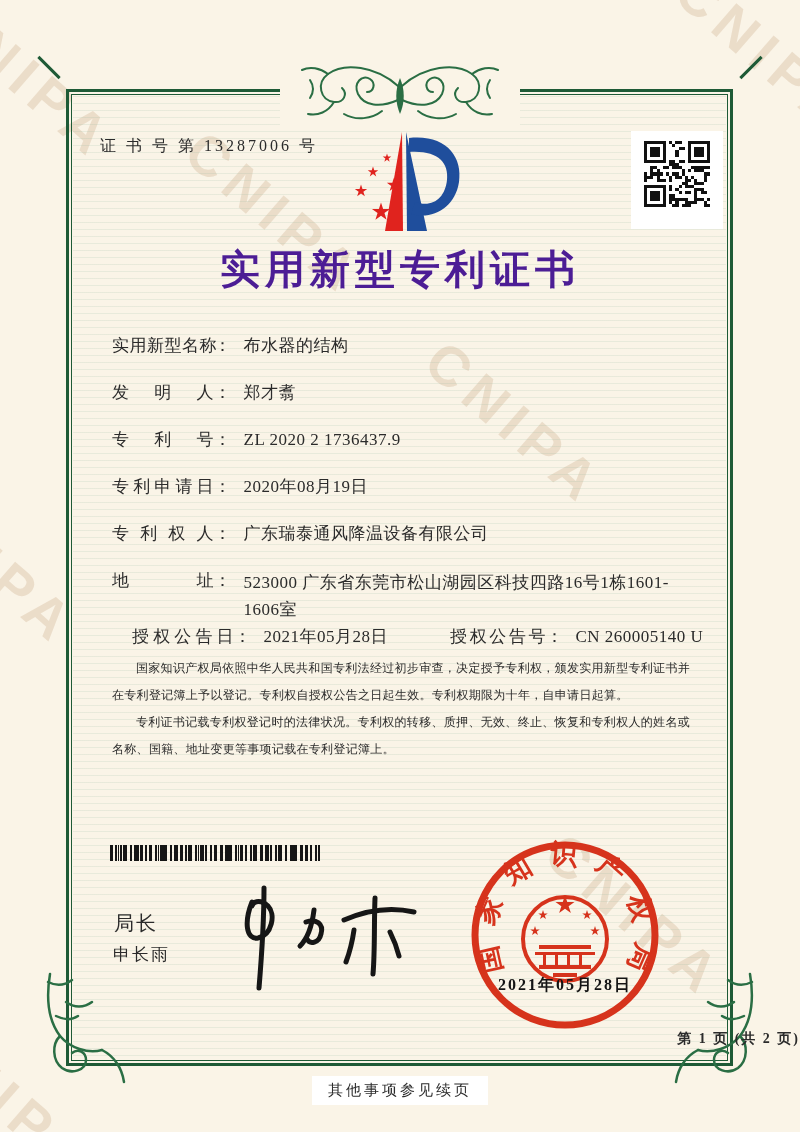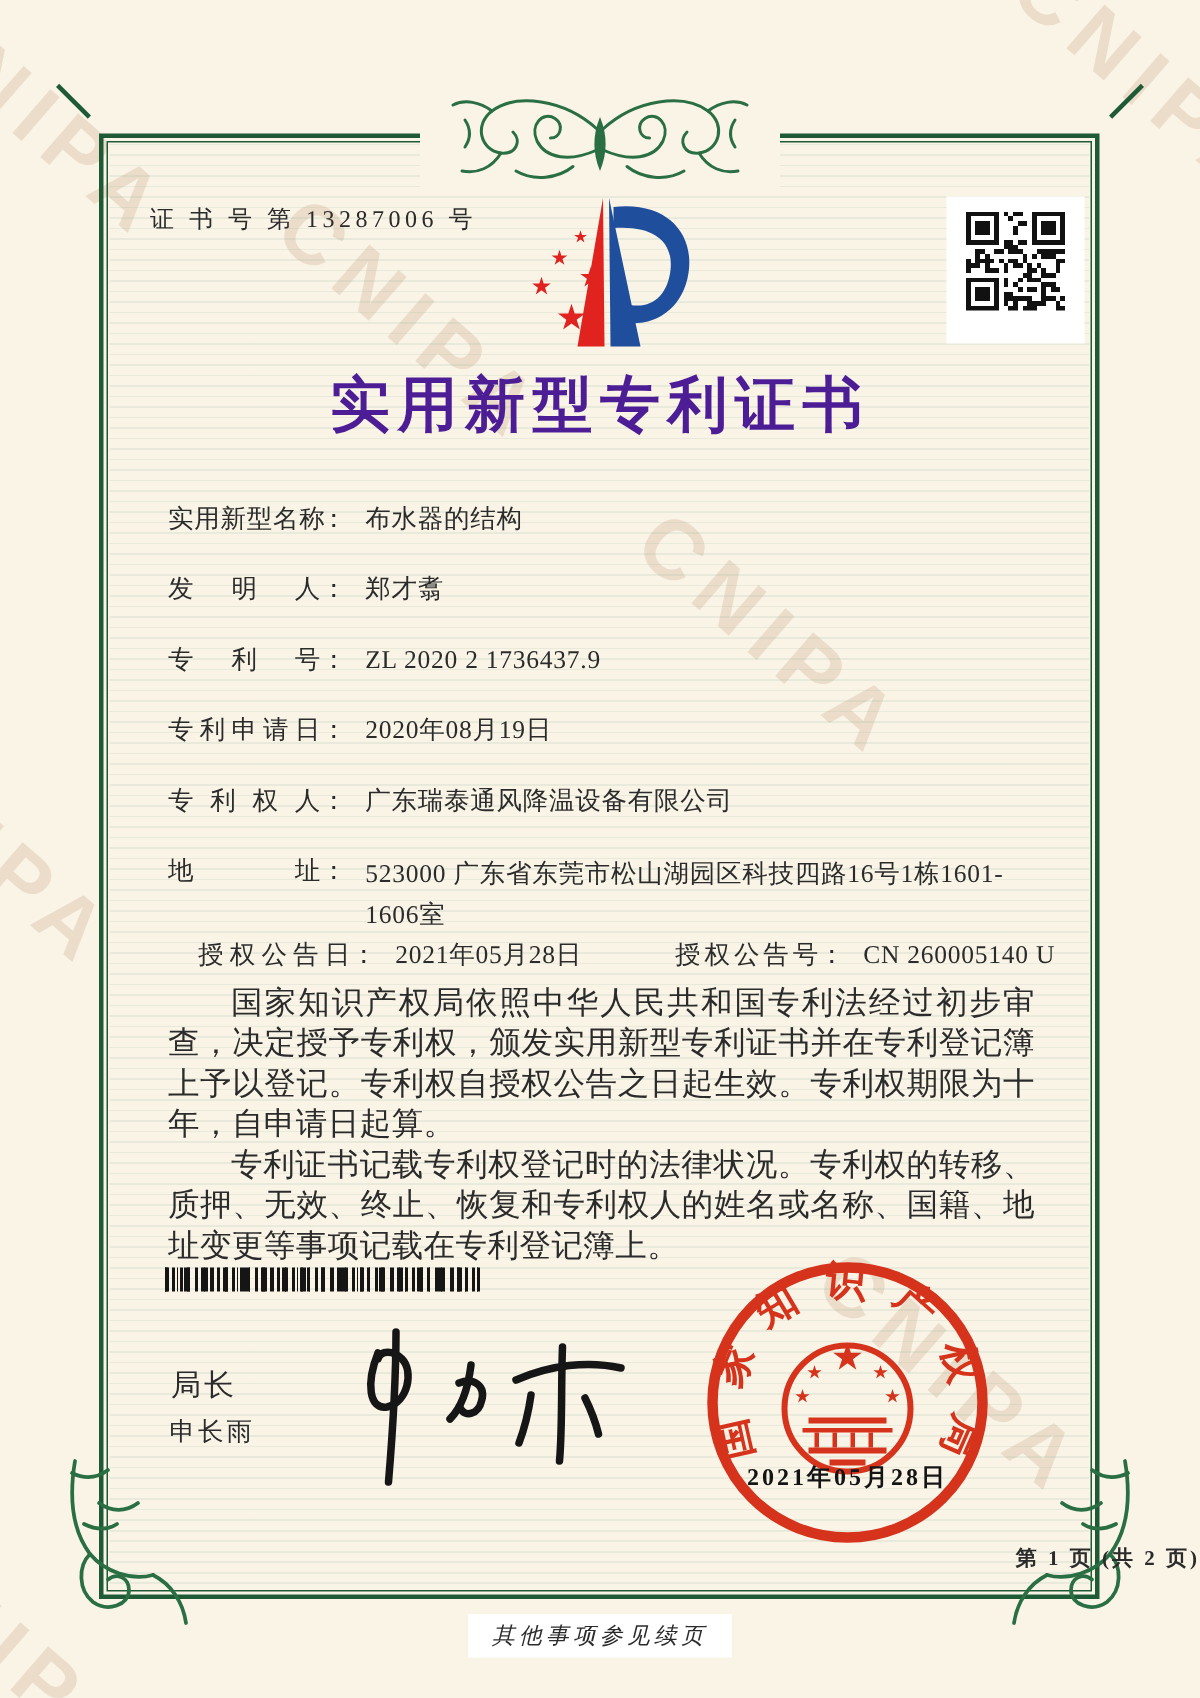--- a/index.html
+++ b/index.html
@@ -41,36 +41,36 @@
   .fields{position:absolute;left:112px;top:334px;width:580px;font-size:17px;line-height:24px;letter-spacing:0.5px;}
   .frow{margin-bottom:23px;white-space:nowrap;}
   .flabel{display:inline-block;width:102px;text-align:justify;text-align-last:justify;vertical-align:top;}
   .fcolon{vertical-align:top;}
   .fvalue{padding-left:12px;vertical-align:top;}
   .frow-addr{margin-bottom:2px;}
   .fvalue-addr{display:inline-block;white-space:normal;width:448px;line-height:27px;}
   .frow-grant{position:relative;margin-bottom:0;margin-left:20px;}
   .grant-right{position:absolute;left:318px;top:0;}
   .glabel{display:inline-block;width:96px;text-align:justify;text-align-last:justify;}
-  .paras{position:absolute;left:112px;top:655px;width:578px;font-size:21px;
+  .paras{position:absolute;left:112px;top:655px;width:578px;font-size:12px;
     line-height:27px;text-align:justify;letter-spacing:0.3px;}
   .paras p{margin:0;text-indent:2em;}
   .barcode{position:absolute;left:110px;top:845px;width:210px;height:16px;
     background:
       repeating-linear-gradient(90deg,#151515 0 2px,rgba(0,0,0,0) 2px 5px),
       repeating-linear-gradient(90deg,#151515 0 1px,rgba(0,0,0,0) 1px 8px),
       repeating-linear-gradient(90deg,#151515 0 3px,rgba(0,0,0,0) 3px 13px);}
   .sig-title{position:absolute;left:114px;top:910px;font-size:20px;letter-spacing:2px;}
   .sig-name{position:absolute;left:113px;top:943px;font-size:17px;letter-spacing:2px;}
   .sig-graphic{position:absolute;left:222px;top:882px;width:205px;height:112px;}
   .seal{position:absolute;left:467px;top:837px;width:196px;height:196px;}
   .seal-date{position:absolute;left:467px;top:975px;width:196px;text-align:center;
     font-size:16px;color:#141414;letter-spacing:2px;font-weight:bold;}
   .page-num{position:absolute;left:0;top:1030px;width:100%;text-align:right;font-size:14px;letter-spacing:2px;font-weight:bold;}
-  .continuation{position:absolute;left:0;top:1076px;width:100%;text-align:center;font-style:italic;}
+  .continuation{position:absolute;left:0;top:1076px;width:100%;text-align:center;}
   .continuation span{display:inline-block;background:#ffffff;padding:5px 16px;
     font-size:15px;letter-spacing:3px;}
 </style>
 </head>
 <body>
 
 <div class="page">
 
   <div class="wm" style="left:-35px;top:-18px;">CNIPA</div>
   <div class="wm" style="left:705px;top:-42px;">CNIPA</div>

